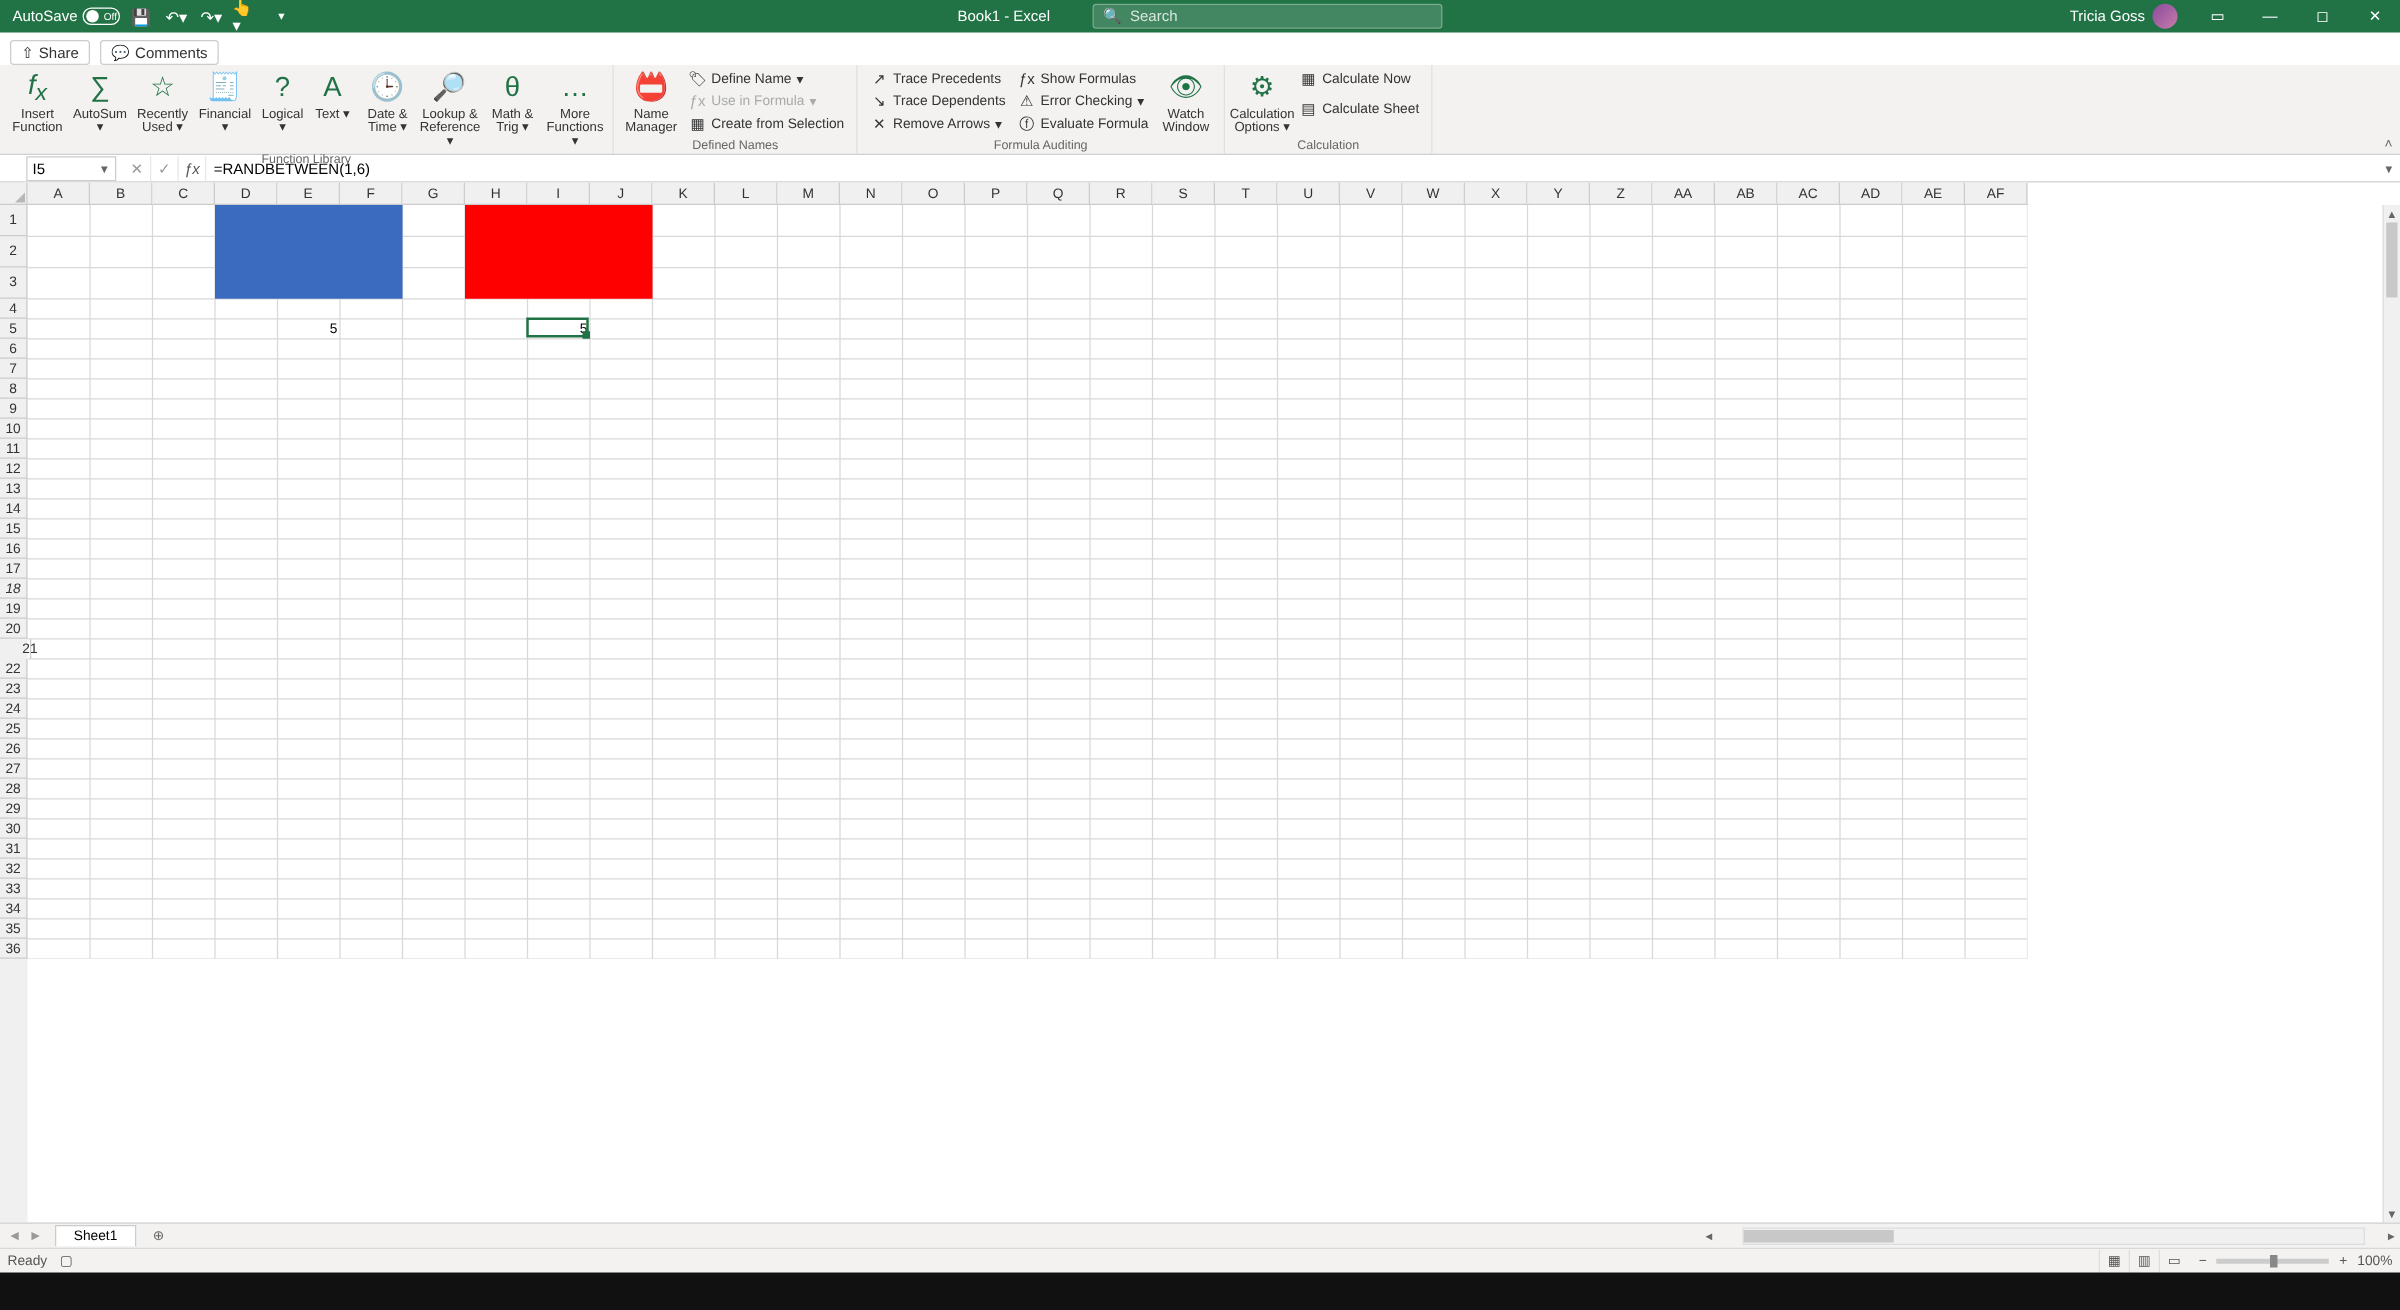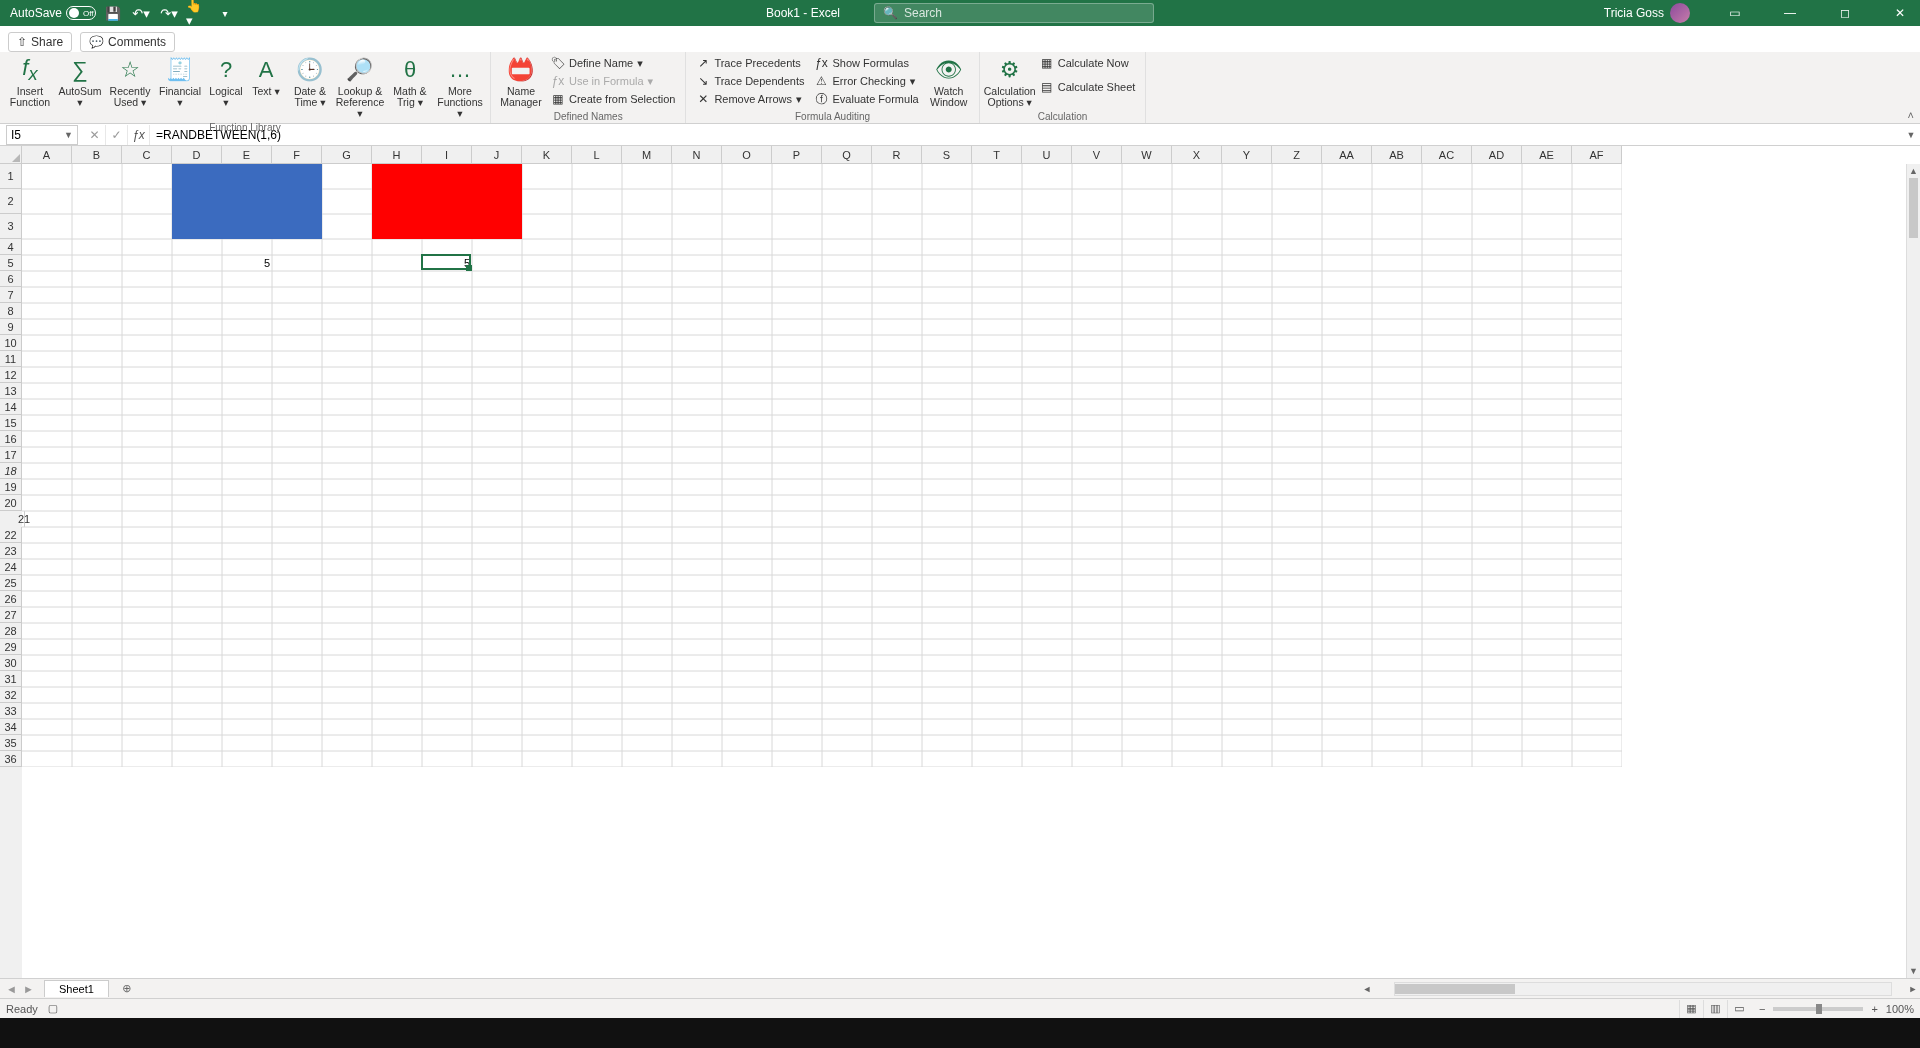--- a/index.html
+++ b/index.html
@@ -7,21 +7,21 @@
 
 
 .title-bar { height: 26px; background: #217346; display: flex; align-items: center; color: #fff; font-size: 12px; position: relative; }
 .title-left { display: flex; align-items: center; gap: 6px; padding-left: 10px; }
 .autosave-toggle { display: flex; align-items: center; gap: 4px; }
 .toggle-switch { width: 30px; height: 14px; border: 1px solid #fff; border-radius: 8px; position: relative; display: flex; align-items: center; }
 .toggle-knob { width: 10px; height: 10px; background: #fff; border-radius: 50%; margin-left: 2px; }
 .qat-btn { width: 22px; height: 22px; display: flex; align-items: center; justify-content: center; font-size: 13px; cursor: pointer; }
 .title-center { position: absolute; left: 50%; transform: translateX(-50%); display: flex; align-items: center; gap: 34px; }
 .search-box { width: 280px; height: 20px; background: rgba(255,255,255,0.15); border: 1px solid rgba(255,255,255,0.3); border-radius: 3px; display: flex; align-items: center; padding: 0 8px; gap: 6px; font-size: 12px; }
-.title-right { position: absolute; right: 0; display: flex; align-items: center; gap: 15px; }
+.title-right { position: absolute; right: 0; display: flex; align-items: center; gap: 2px; }
 .user-area { display: flex; align-items: center; gap: 6px; padding-right: 10px; }
 .avatar { width: 20px; height: 20px; border-radius: 50%; background: linear-gradient(135deg,#8b4a9c,#c77daa); }
 .win-btn { width: 40px; height: 26px; display: flex; align-items: center; justify-content: center; cursor: pointer; font-size: 12px; }
 
 
 .tab-row { height: 26px; background: #fff; display: flex; align-items: flex-end; padding: 0 8px; font-size: 13px; border-bottom: 0; justify-content: space-between; }
 .tabs-left { display: flex; align-items: flex-end; }
 .tab { padding: 4px 12px; cursor: pointer; color: #444; }
 .tab.active { color: #217346; border-bottom: 2px solid #217346; font-weight: 600; }
 .tabs-right { display: flex; gap: 8px; align-items: center; padding-right: 6px; }
@@ -34,21 +34,21 @@
 .ribbon-group-label { text-align: center; font-size: 10px; color: #666; padding-top: 1px; }
 .big-btn { display: flex; flex-direction: column; align-items: center; justify-content: flex-start; width: 48px; padding: 2px 2px; cursor: pointer; text-align: center; gap: 2px; }
 .big-btn .icon-box { width: 28px; height: 28px; display: flex; align-items: center; justify-content: center; font-size: 22px; color: #217346; }
 .big-btn .label { font-size: 10.5px; line-height: 11px; }
 .small-btn-col { display: flex; flex-direction: column; gap: 0px; }
 .small-btn { display: flex; align-items: center; gap: 4px; padding: 1px 4px; cursor: pointer; font-size: 11px; height: 18px; white-space: nowrap; }
 .small-btn .sicon { width: 14px; height: 14px; display: inline-flex; align-items: center; justify-content: center; font-size: 12px; }
 .ribbon-collapse { position: absolute; right: 6px; bottom: 2px; font-size: 11px; color: #666; cursor: pointer; }
 
 
-.formula-bar { height: 22px; display: flex; align-items: center; border-bottom: 1px solid #d0d0d0; font-size: 12px; }
+.formula-bar { height: 22px; display: flex; align-items: center; border-bottom: 1px solid #d0d0d0; font-size: 12px; padding-left: 15px; }
 .name-box { width: 72px; height: 20px; border: 1px solid #ccc; margin-left: 6px; padding: 0 4px; display: flex; align-items: center; justify-content: space-between; background: #fff; }
 .nb-dd { font-size: 9px; color: #666; }
 .fb-btns { display: flex; align-items: center; gap: 0; margin-left: 6px; }
 .fb-btn { width: 22px; height: 20px; display: flex; align-items: center; justify-content: center; color: #999; border-right: 1px solid #e8e8e8; cursor: pointer; font-size: 12px; }
 .fx-label { font-style: italic; color: #555; font-size: 12px; }
 .formula-input { flex: 1; height: 20px; padding: 0 6px; display: flex; align-items: center; }
 .fb-expand { width: 18px; text-align: center; color: #666; font-size: 9px; cursor: pointer; }
 
 
 .grid-area { flex: 1; display: flex; overflow: hidden; position: relative; }

